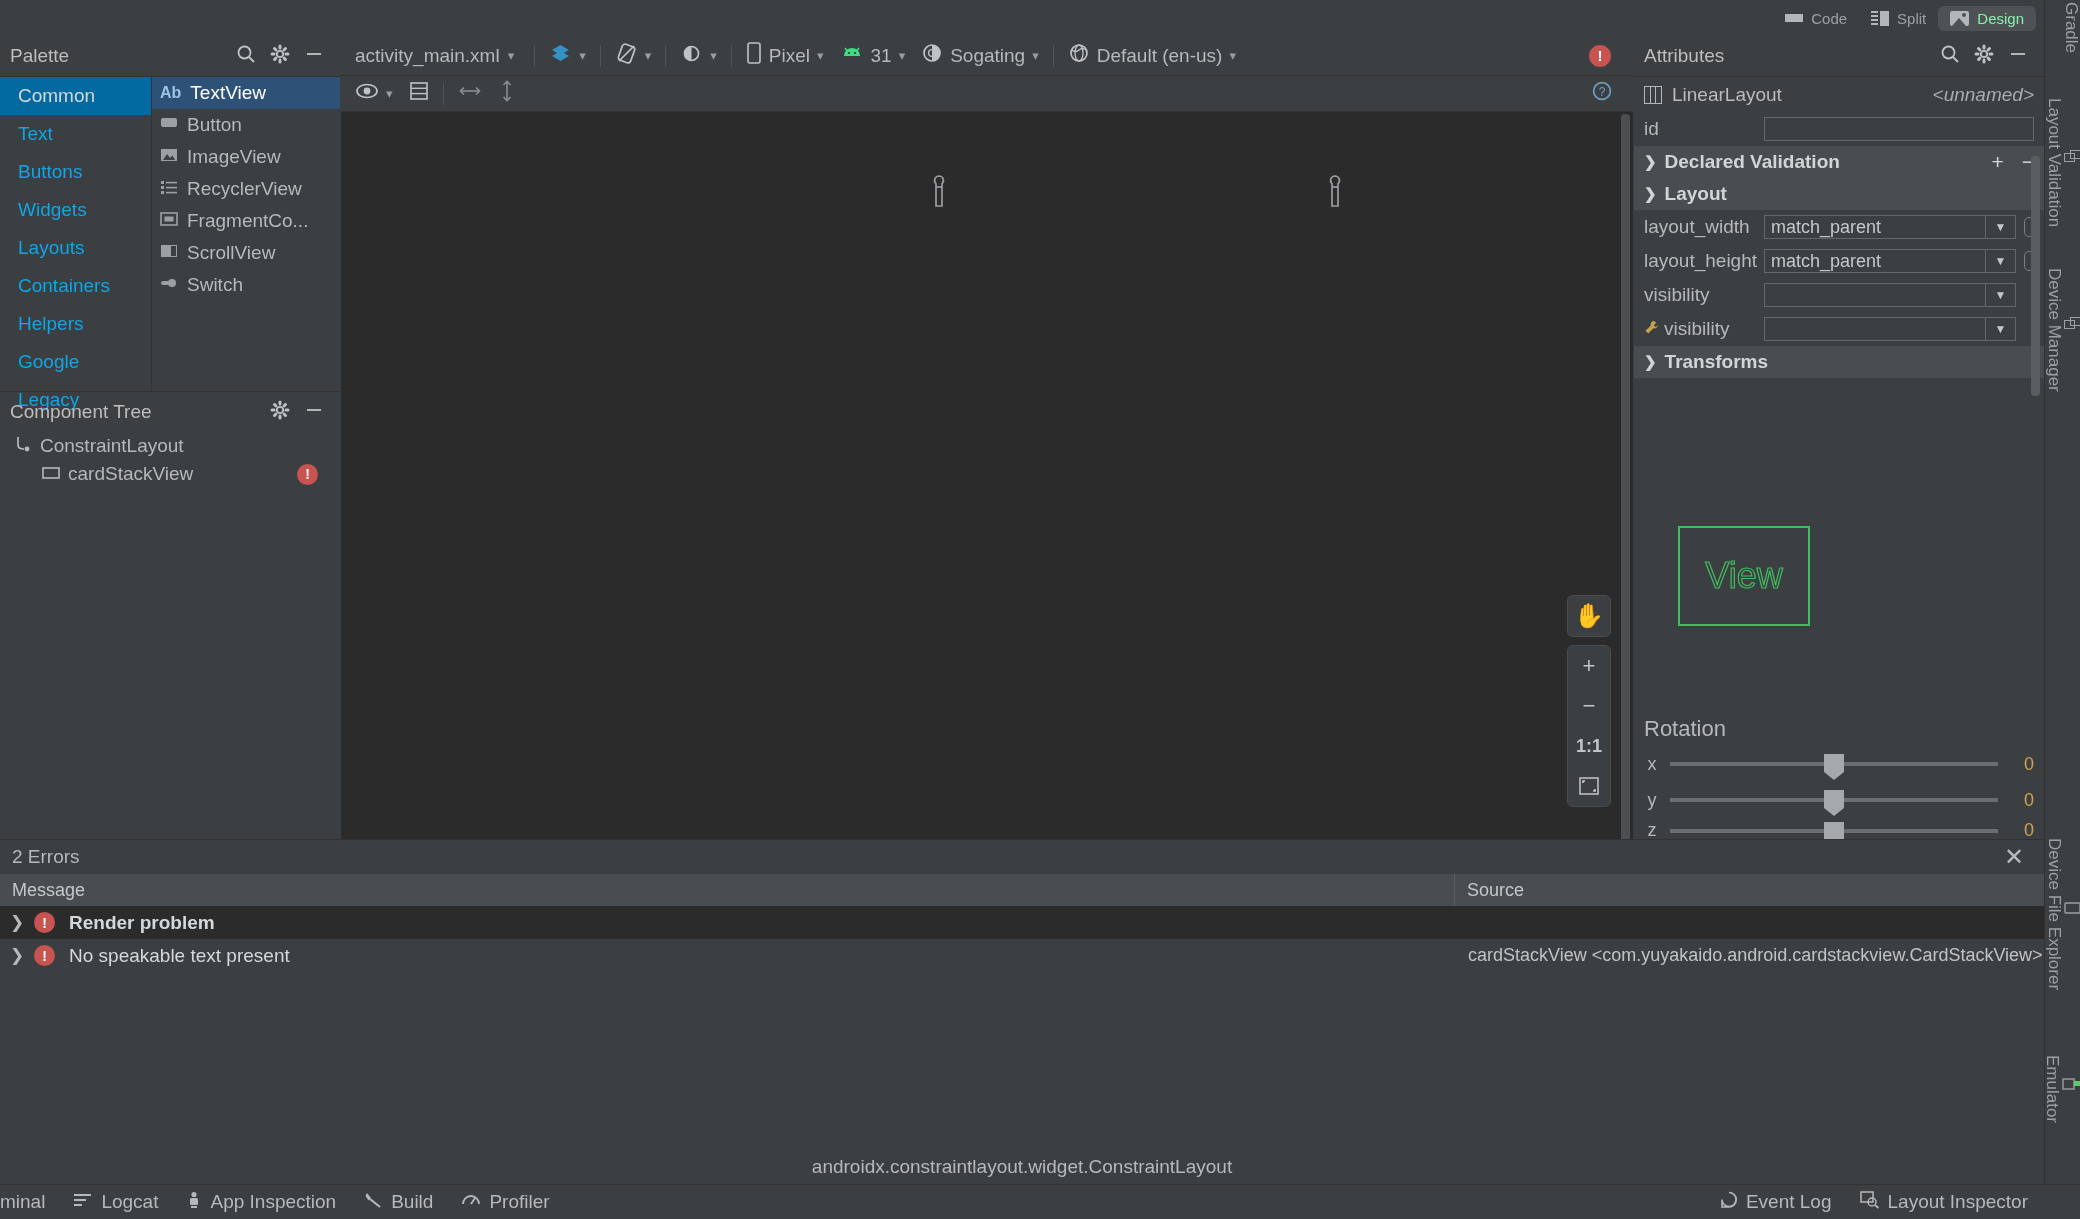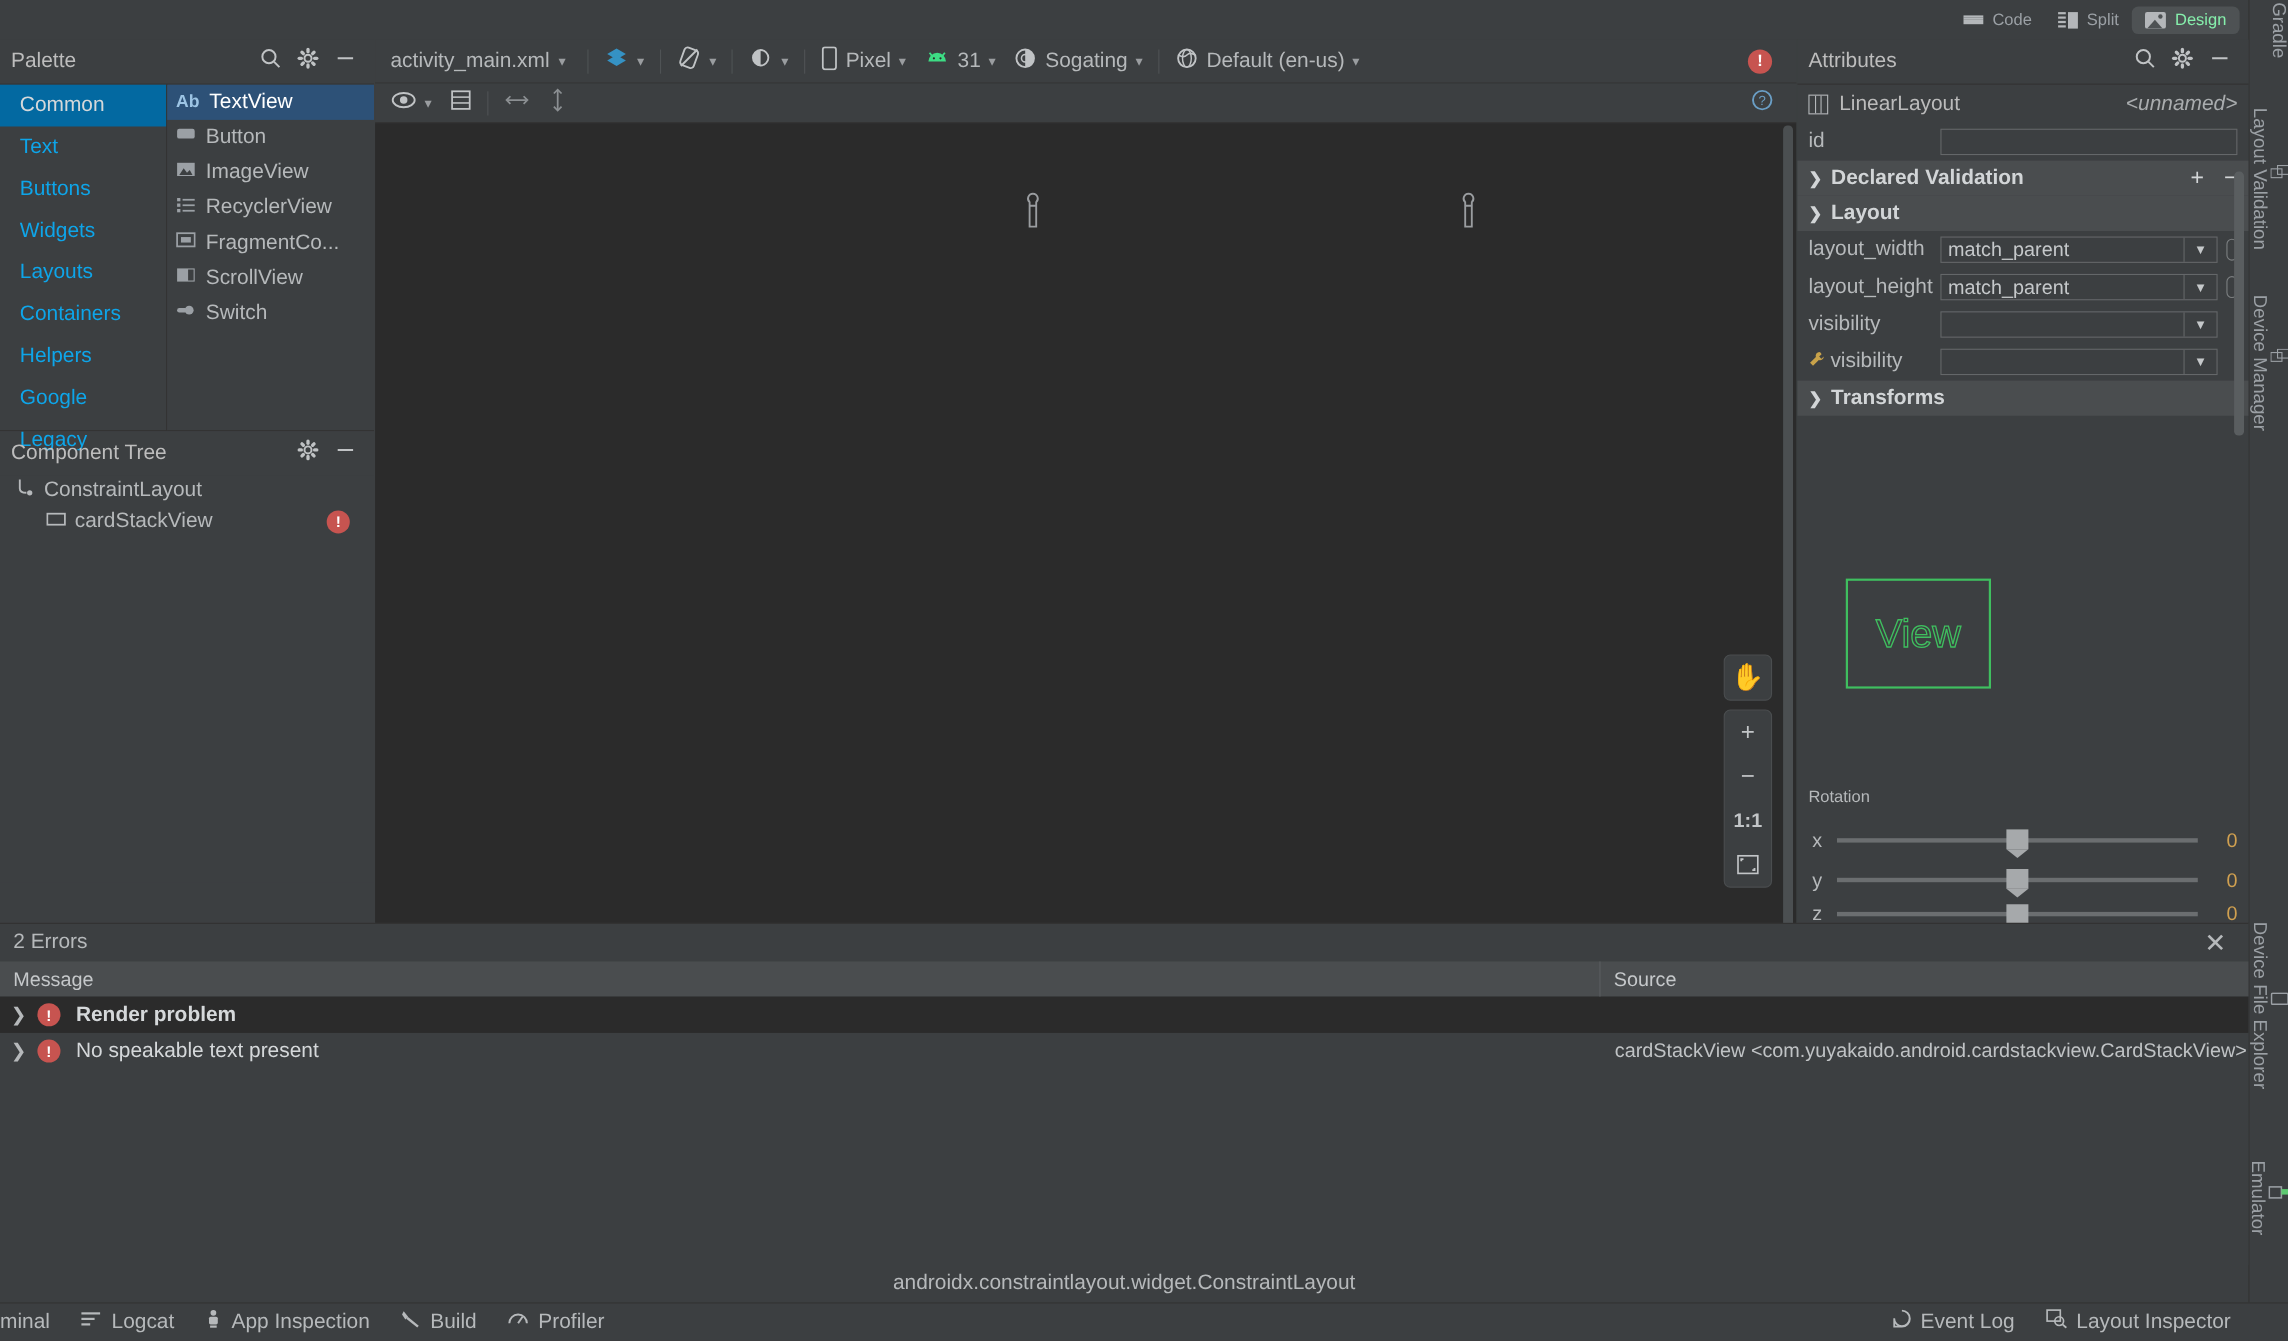--- a/index.html
+++ b/index.html
@@ -133,21 +133,21 @@
 
   .section-hdr { height:32px; display:flex; align-items:center; gap:8px; padding:0 10px;
     background:#4a4d4f; font-size:19px; font-weight:bold; color:#d2d5d7;}
   .section-hdr .acts{margin-left:auto;display:flex;gap:18px;font-weight:normal;font-size:21px;}
 
   #viewbox { position:absolute; left:1678px; top:489px; width:132px; height:100px;
     border:2px solid #3fbf5f; display:flex; align-items:center; justify-content:center;margin-top:37px;}
   #viewbox span { font-size:36px; color:#3fbf5f;
     -webkit-text-stroke: 1.2px #3fbf5f; color: transparent; }
 
-  #rotlabel { position:absolute; left:1644px; top:716px; font-size:15px; color:#b6b9bb;}
+  #rotlabel { position:absolute; left:1644px; top:716px; font-size:22px; color:#b6b9bb;}
   .slider-row { position:absolute; left:1644px; width:390px; height:28px; display:flex; align-items:center; gap:10px;}
   .slider-row .axis { width:16px; text-align:center; color:#b6b9bb; font-size:18px;}
   .track { flex:1; height:4px; background:#6b6e70; position:relative;}
   .thumb { position:absolute; left:50%; margin-left:-10px; top:-8px; width:20px; height:18px;
     background:#a6a9ab; }
   .thumb::after{content:'';position:absolute;left:0;top:18px;width:0;height:0;
     border-left:10px solid transparent;border-right:10px solid transparent;border-top:8px solid #a6a9ab;}
   .slider-row .num { width:26px; text-align:right; color:#d0a050; font-size:18px;}
 
   #attr-vscroll { position:absolute; right:4px; top:120px; width:9px; height:240px; background:#5a5e60; border-radius:4px;}

